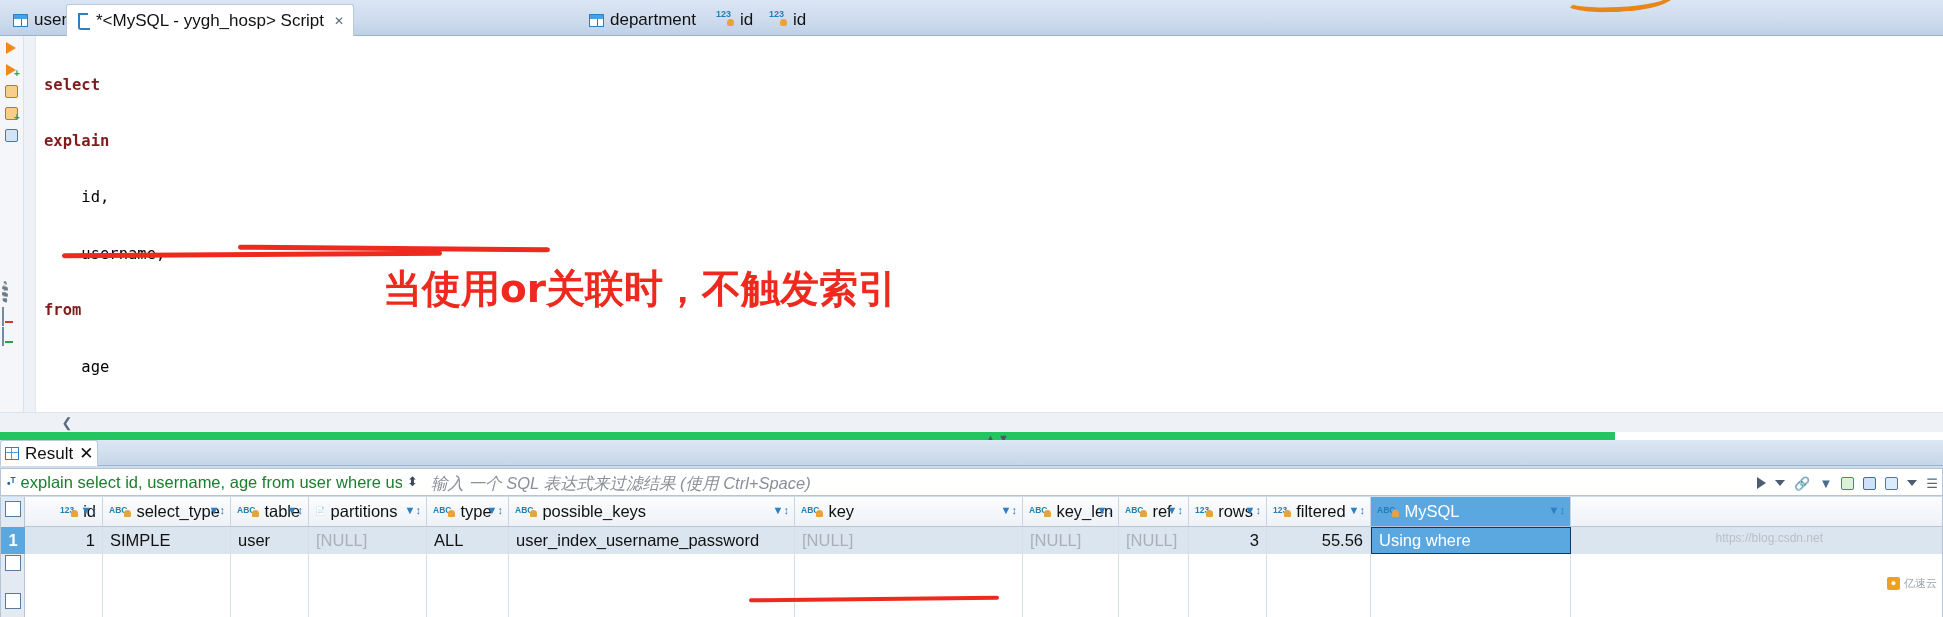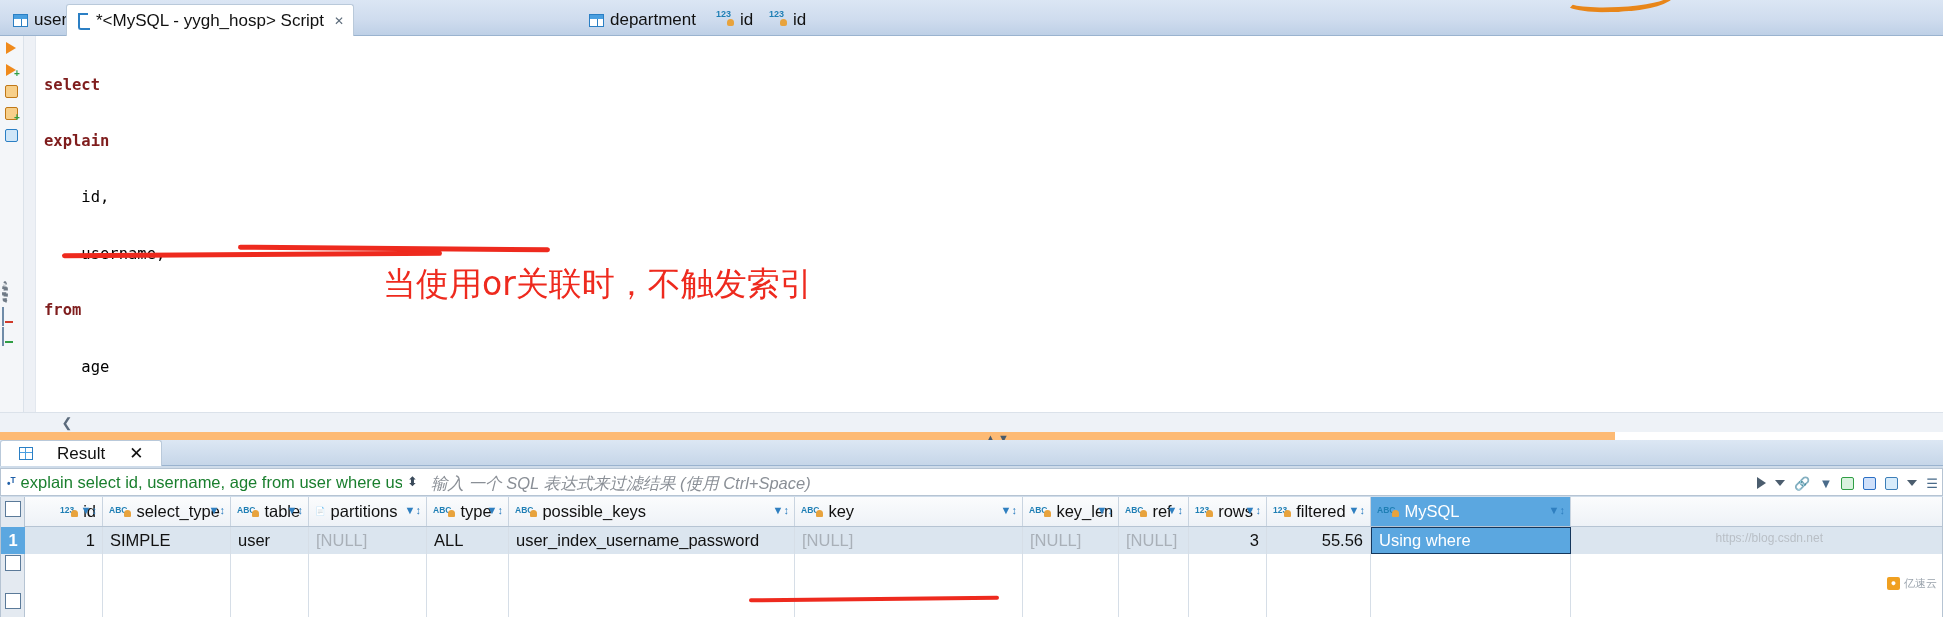--- a/index.html
+++ b/index.html
@@ -4,21 +4,21 @@
 <style>
   * { box-sizing: border-box; }
   html, body {
     margin: 0; padding: 0;
     width: 1943px; height: 617px;
     overflow: hidden;
     background: #ffffff;
     font-family: "Liberation Sans", sans-serif;
   }
 
-  #app { position: relative; width: 1615px; height: 617px; background:#fdba74; }
+  #app { position: relative; width: 1615px; height: 617px; background:#22c55e; }
 
   
   .tabbar {
     position: absolute; top: 0; left: 0; width: 1943px; height: 36px;
     background: linear-gradient(to bottom, #dbe6f4 0%, #cfdcee 55%, #bed0e6 100%);
     border-bottom: 1px solid #9ab3cf;
   }
   .tabbar-orange {
     position: absolute; right: 270px; top: -14px;
     width: 110px; height: 26px;
@@ -114,21 +114,21 @@
   .idb { color:#1616c8; font-weight:bold; }
   .str { color:#1a7f2e; }
   .op  { color:#000; }
   .orkw{ color:#7f1d1d; font-weight:bold; }
 
   
   .ann-underline {
     position:absolute; background:#ee2a1e; border-radius:3px;
   }
   .ann-text {
-    position:absolute; color:#ee2a1e; font-size:33px; font-weight:normal;
+    position:absolute; color:#ee2a1e; font-size:39px; font-weight:bold;
     font-family: "DejaVu Sans", sans-serif; white-space:nowrap;
   }
 
   
   .rail-bottom { position:absolute; left:2px; width:18px; }
   .gear { width:14px; height:14px; border-radius:50%;
           border:3px dotted #6f7a86; }
   .doc-ic { width:12px; height:14px; border:1.5px solid #6f8ba8; background:#fff;
             position:relative; }
   .doc-ic.red:after{content:""; position:absolute; left:2px; bottom:2px;
@@ -155,21 +155,21 @@
     position:absolute; left:0; top:440px; width:1943px; height:177px;
     background:#cfdcea;
   }
   .result-tabstrip {
     position:absolute; left:0; top:0; width:1943px; height:26px;
     background: linear-gradient(to bottom,#dce7f4,#c6d6e8);
     border-bottom:1px solid #9ab3cf;
   }
   .result-tab {
     position:absolute; left:0; top:0; height:26px;
-    display:flex; align-items:center; gap:24px; padding:0 18px;
+    display:flex; align-items:center; gap:6px; padding:0 4px;
     background:#fff; border:1px solid #b9c9da; border-bottom:none;
     border-radius:3px 3px 0 0; font-size:17px; color:#111;
   }
   .ic-grid {
     width:14px; height:13px; border:1.6px solid #2b7fc4; background:#fff;
     position:relative;
   }
   .ic-grid:before{content:""; position:absolute; left:0; right:0; top:3.5px;
     height:1.4px; background:#4a9fe0;}
   .ic-grid:after{content:""; position:absolute; top:0; bottom:0; left:4.5px;

